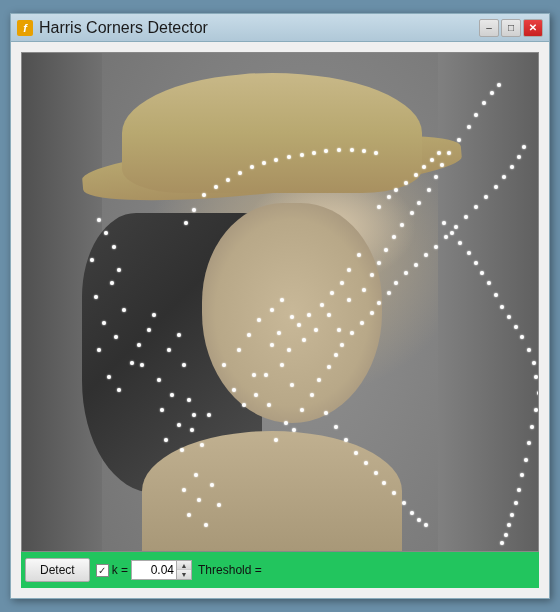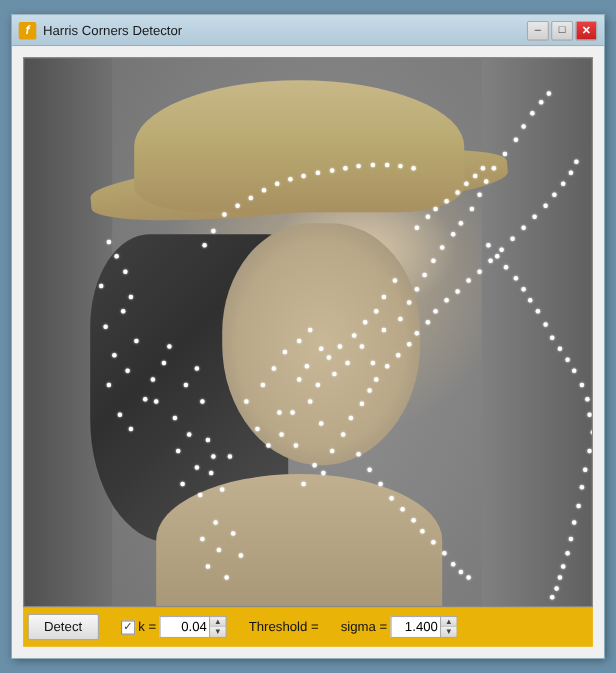--- a/index.html
+++ b/index.html
@@ -46,21 +46,21 @@
       display: flex;
       align-items: center;
       justify-content: center;
       color: white;
       font-weight: bold;
       font-size: 11px;
       font-style: italic;
     }
 
     .titlebar-title {
-      font-size: 12px;
+      font-size: 16px;
       color: #1a1a1a;
     }
 
     .titlebar-buttons {
       display: flex;
       gap: 2px;
     }
 
     .tb-btn {
       width: 20px;
@@ -189,22 +189,22 @@
       height: 4px;
       background: white;
       border-radius: 50%;
       box-shadow: 0 0 2px white;
     }
 
     .controls {
       display: flex;
       align-items: center;
       padding: 6px 4px;
-      gap: 20px;
-      background: #eab308;
+      gap: 6px;
+      background: #22c55e;
     }
 
     .detect-btn {
       padding: 4px 14px;
       background: linear-gradient(to bottom, #f8f8f8, #dcdcdc);
       border: 1px solid #aaa;
       border-radius: 2px;
       cursor: pointer;
       font-size: 12px;
       color: #111;
@@ -512,25 +512,15 @@
             <div class="spin-up">▲</div>
             <div class="spin-down">▼</div>
           </div>
         </div>
       </div>
 
       <div class="control-group">
         <span class="ctrl-label">Threshold =</span>
       </div>
 
-      <div class="control-group">
-        <span class="ctrl-label">sigma =</span>
-        <div class="spinbox">
-          <input type="text" value="1.400" style="">
-          <div class="spin-arrows">
-            <div class="spin-up">▲</div>
-            <div class="spin-down">▼</div>
-          </div>
-        </div>
-      </div>
     </div>
   </div>
 </div>
 
 </body></html>

